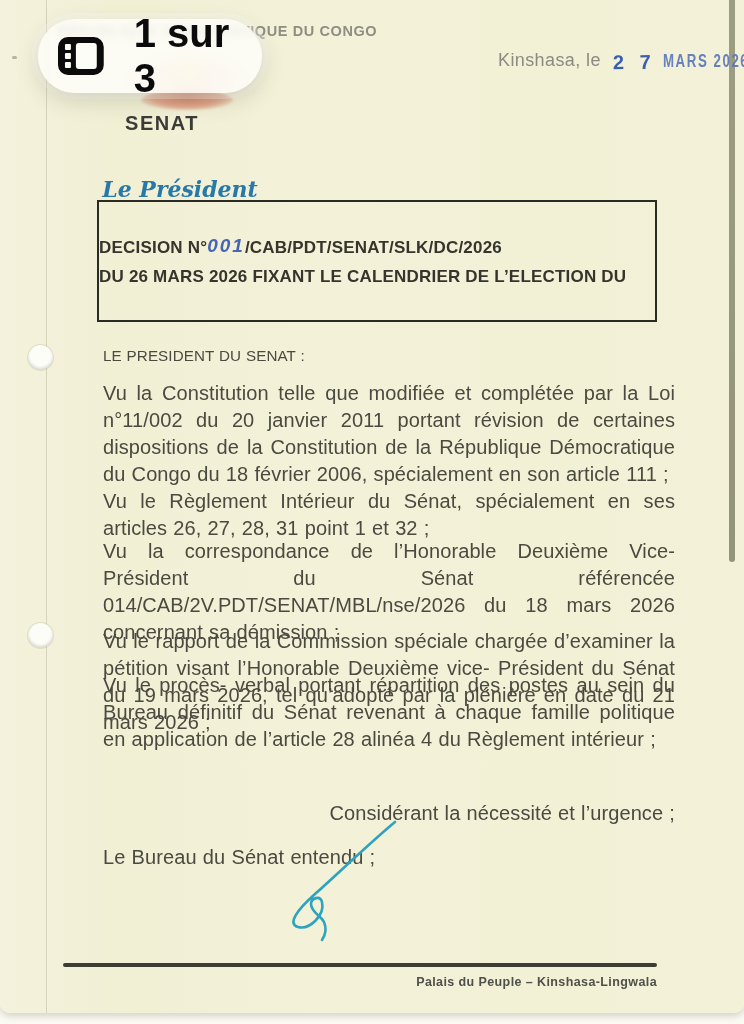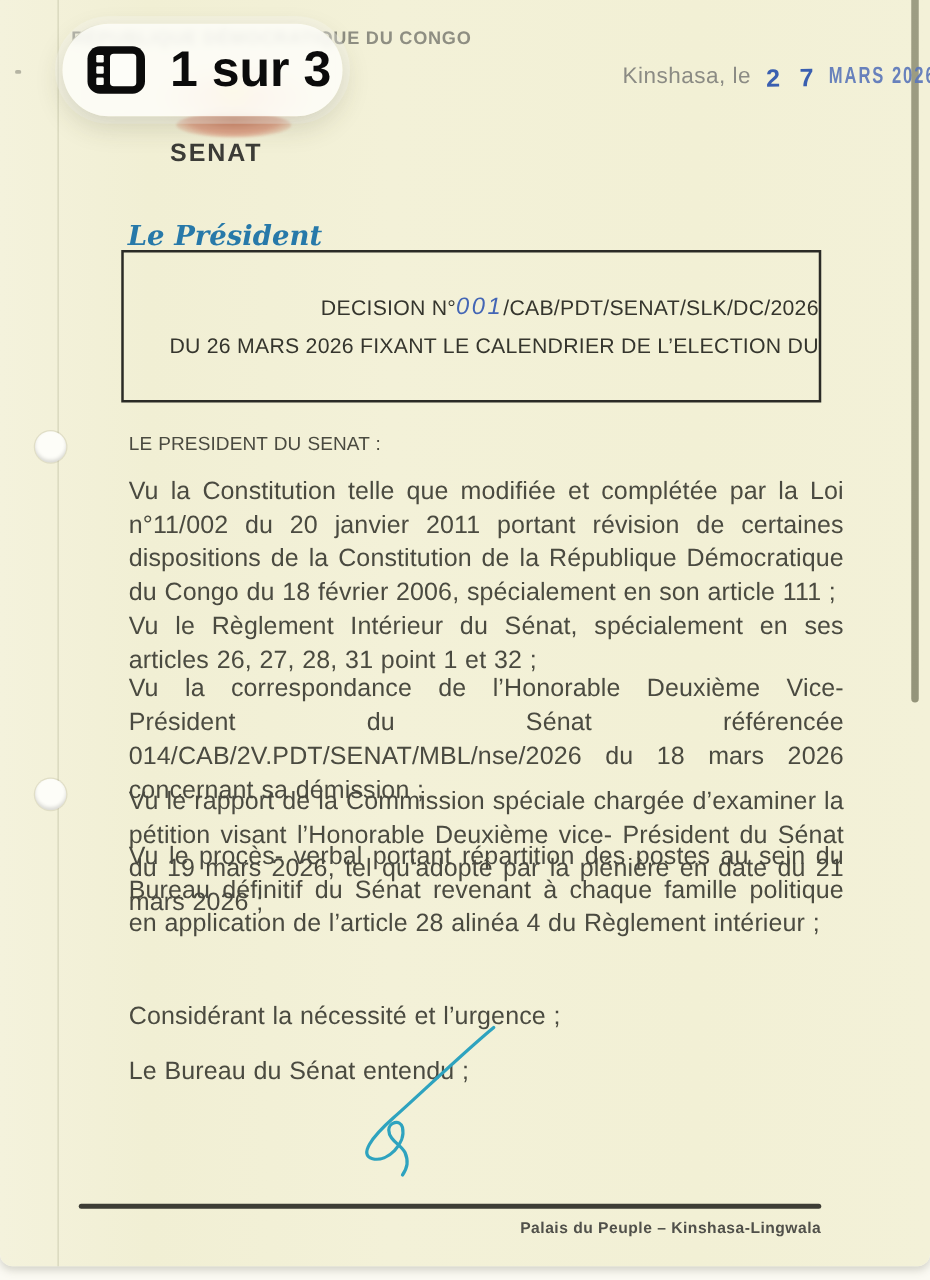--- a/index.html
+++ b/index.html
@@ -22,50 +22,50 @@
   
   .country-line{position:absolute;left:57px;top:23px;font-size:14.5px;font-weight:bold;
     letter-spacing:.6px;color:#8e8e82;white-space:nowrap;}
   .emblem-glow{position:absolute;left:125px;top:52px;width:130px;height:48px;border-radius:50%;
     background:radial-gradient(ellipse at 50% 55%,rgba(242,160,135,.75),rgba(242,160,135,0) 70%);filter:blur(5px);}
   .emblem-flame{position:absolute;left:168px;top:50px;width:38px;height:42px;border-radius:50%;
     background:radial-gradient(circle,rgba(244,230,130,.95),rgba(244,230,130,0) 70%);filter:blur(3px);}
   .emblem-base{position:absolute;left:141px;top:90px;width:92px;height:20px;border-radius:50%;
     background:radial-gradient(ellipse at 50% 30%,#c97a5f 0%,#e0a288 55%,rgba(224,162,136,0) 85%);
     filter:blur(1px);opacity:.9;}
-  .senat{position:absolute;left:108px;top:112px;width:130px;text-align:center;
+  .senat{position:absolute;left:97px;top:112px;width:130px;text-align:center;
     font-size:20px;font-weight:bold;letter-spacing:1.5px;color:#3c3c37;}
   .president{position:absolute;left:100px;top:136px;width:160px;text-align:center;
     font-family:"DejaVu Serif",serif;font-style:italic;font-weight:bold;font-size:22px;color:#2779a9;margin-top:40px;}
   .dateline{position:absolute;left:498px;top:50px;white-space:nowrap;}
   .dateline .place{font-size:18px;color:#8b8b84;letter-spacing:.4px;}
   .dateline .day{display:inline-block;font-size:20px;font-weight:bold;color:#3a5fb0;
     letter-spacing:5px;margin-left:8px;vertical-align:-3px;transform:rotate(-1deg);}
   .dateline .stamp{display:inline-block;font-size:17px;font-weight:bold;color:#5d78ba;
     letter-spacing:2px;transform:scale(.78,1.1);transform-origin:left center;opacity:.92;margin-left:2px;}
 
   
-  .page-badge{position:absolute;left:50px;top:19px;width:224px;height:74px;border-radius:38px;
+  .page-badge{position:absolute;left:38px;top:19px;width:224px;height:74px;border-radius:38px;
     background:rgba(253,253,248,.87);backdrop-filter:blur(3px);-webkit-backdrop-filter:blur(3px);
     box-shadow:0 8px 22px rgba(60,60,40,.18),0 0 0 6px rgba(250,250,244,.35);
-    display:flex;align-items:center;gap:19px;padding-left:19px;}
+    display:flex;align-items:center;gap:29px;padding-left:19px;}
   .page-badge .label{font-size:40px;font-weight:bold;color:#0b0b0b;letter-spacing:0px;}
 
   
   .title-box{position:absolute;left:97px;top:200px;width:560px;height:122px;border:2px solid #2b2b26;
-    display:flex;flex-direction:column;justify-content:center;align-items:flex-end;gap:9px;
-    color:#35352d;font-weight:normal;font-size:17px;letter-spacing:.2px;text-align:center;}
+    display:flex;flex-direction:column;justify-content:center;align-items:flex-start;gap:9px;
+    color:#35352d;font-weight:bold;font-size:17px;letter-spacing:.2px;text-align:center;}
   .title-box .num{font-style:italic;color:#4466b5;font-size:19px;letter-spacing:2px;position:relative;top:-1px;}
 
   
   .body-text p{position:absolute;left:103px;width:572px;margin:0;font-size:20px;line-height:27px;
     color:#4a4a40;text-align:justify;letter-spacing:.1px;word-spacing:.5px;}
   .salutation{font-weight:normal;text-align:left !important;font-size:15.2px !important;}
   p.pr1{top:342px;} p.pr2{top:380px;} p.pr3{top:488px;} p.pr4{top:538px;}
-  p.pr5{top:628px;} p.pr6{top:672px;} p.pr7{top:800px;text-align:left;}
+  p.pr5{top:628px;} p.pr6{top:672px;} p.pr7{top:800px;text-align:right;}
   p.pr8{top:844px;text-align:left !important;}
 
   
   .signature{position:absolute;left:283px;top:812px;}
 
   
   .footer-rule{position:absolute;left:63px;top:963px;width:594px;height:4px;background:#3d3d35;border-radius:2px;}
   .footer-text{position:absolute;left:63px;top:975px;width:594px;text-align:right;
     font-size:12.5px;font-weight:bold;color:#50504a;letter-spacing:.4px;}
 </style>

